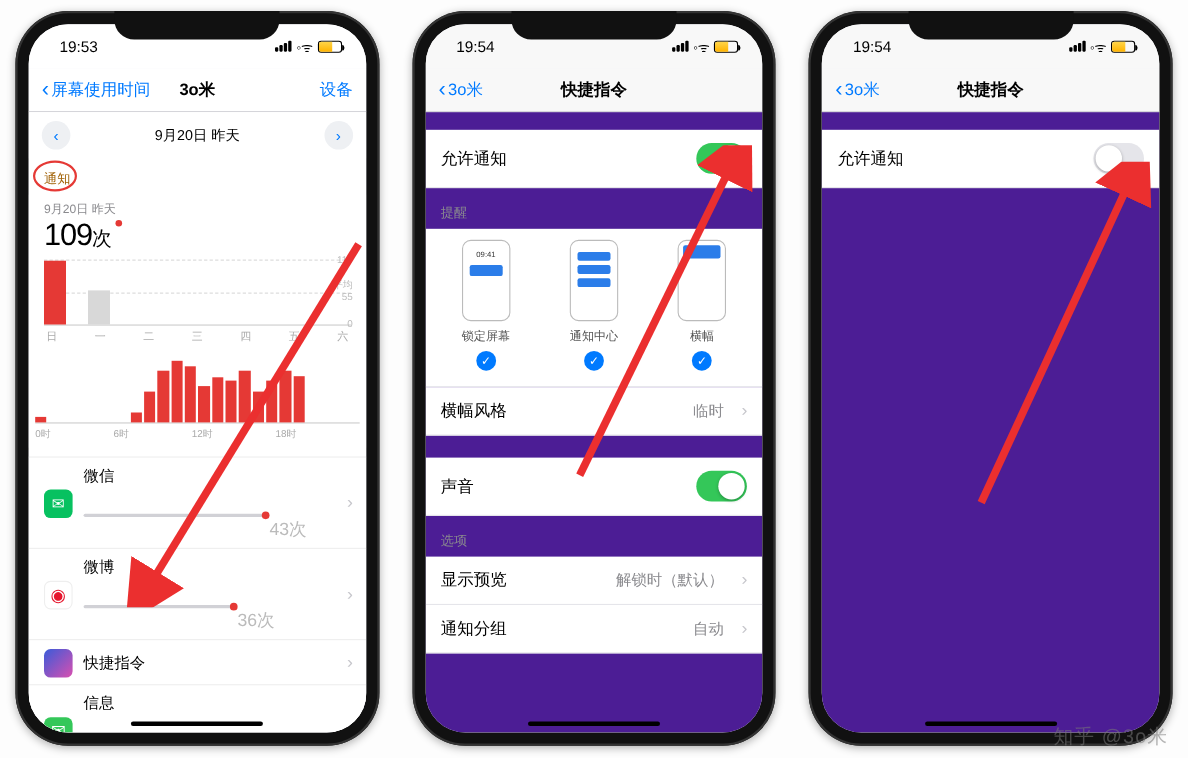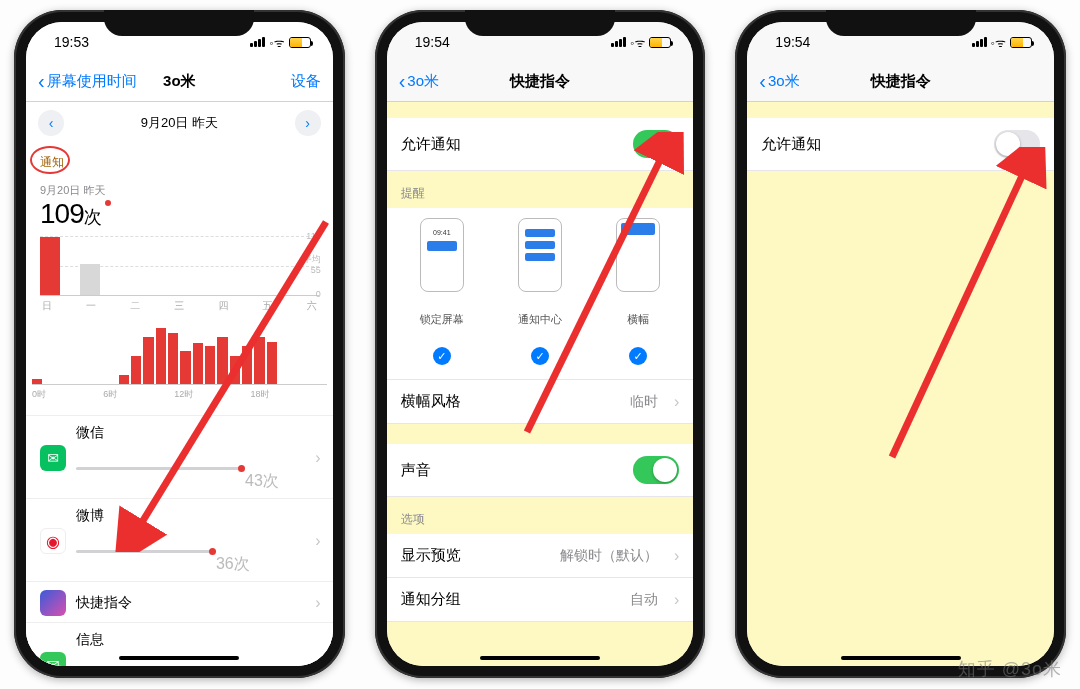--- a/index.html
+++ b/index.html
@@ -70,21 +70,21 @@
     align-items: center;
     justify-content: space-between;
     padding: 0 12px;
     border-bottom: 1px solid #d1d1d6;
     font-size: 15px;
   }
   .nav-left { color:#007aff; display:flex; align-items:center; gap:2px; white-space:nowrap; }
   .nav-left .chev { font-size:20px; font-weight:300; }
   .nav-title { font-weight:600; position:absolute; left:50%; transform:translateX(-50%); }
   .nav-right { color:#007aff; }
-  .content { flex:1; overflow:hidden; background:#fef9c3; font-size:14px; }
+  .content { flex:1; overflow:hidden; background:#4c1d95; font-size:14px; }
 
   
   .p1-white { background:#fff; }
   .daybar { display:flex; align-items:center; justify-content:space-between; padding:8px 12px; background:#fff; }
   .circbtn { width:26px; height:26px; border-radius:13px; background:#eef0f3; display:flex; align-items:center; justify-content:center; color:#007aff; font-size:14px;}
   .section-label { color:#a16207; font-size:12px; padding:10px 14px 6px; position:relative;}
   .red-ring { position:absolute; left:4px; top:2px; width:40px; height:28px; border:2px solid #e53935; border-radius:50%;}
   .big-row { background:#fff; padding:6px 14px 4px; }
   .date-small { font-size:11px; color:#8a8a8e;}
   .bigcount { font-size:28px; font-weight:400; letter-spacing:-1px; position:relative;}
@@ -122,21 +122,21 @@
   .cell { background:#fff; padding:12px 14px; display:flex; align-items:center; justify-content:space-between; border-bottom:1px solid #e5e5ea; font-size:15px;}
   .cell:first-child{ border-top:1px solid #e5e5ea;}
   .group-h { color:#8a8a8e; font-size:12px; padding:14px 14px 6px; }
   .toggle { width:46px; height:28px; border-radius:14px; position:relative; transition:.2s;}
   .toggle.on { background:#34c759;}
   .toggle.off { background:#e5e5ea;}
   .knob { position:absolute; top:2px; width:24px; height:24px; background:#fff; border-radius:50%; box-shadow:0 1px 3px rgba(0,0,0,.3);}
   .toggle.on .knob{ right:2px;}
   .toggle.off .knob{ left:2px;}
   .alerts-row { background:#fff; padding:10px 6px 14px; display:flex; justify-content:space-around; border-bottom:1px solid #e5e5ea;}
-  .alert-opt { display:flex; flex-direction:column; align-items:center; gap:20px; font-size:11px; color:#555;}
+  .alert-opt { display:flex; flex-direction:column; align-items:center; gap:6px; font-size:11px; color:#555;}
   .miniphone { width:44px; height:74px; border:1.5px solid #bbb; border-radius:8px; background:#fff; position:relative; overflow:hidden;}
   .mp-time{ position:absolute; top:10px; left:50%; transform:translateX(-50%); font-size:7px; color:#333;}
   .mp-notif{ position:absolute; top:22px; left:6px; right:6px; height:10px; background:#2b7de9; border-radius:2px;}
   .mp-nc .l{ position:absolute; left:6px; right:6px; height:8px; background:#2b7de9; border-radius:2px;}
   .mp-banner .b{ position:absolute; top:4px; left:4px; right:4px; height:12px; background:#2b7de9; border-radius:2px;}
   .check { width:18px; height:18px; border-radius:50%; background:#007aff; color:#fff; font-size:11px; display:flex; align-items:center; justify-content:center;}
   .cell .detail { color:#8a8a8e; font-size:14px; display:flex; align-items:flex-start; gap:16px;}
   .chev-r2{ color:#c7c7cc; font-size:16px;}
 
   .arrow { position:absolute; pointer-events:none; z-index:40;}

